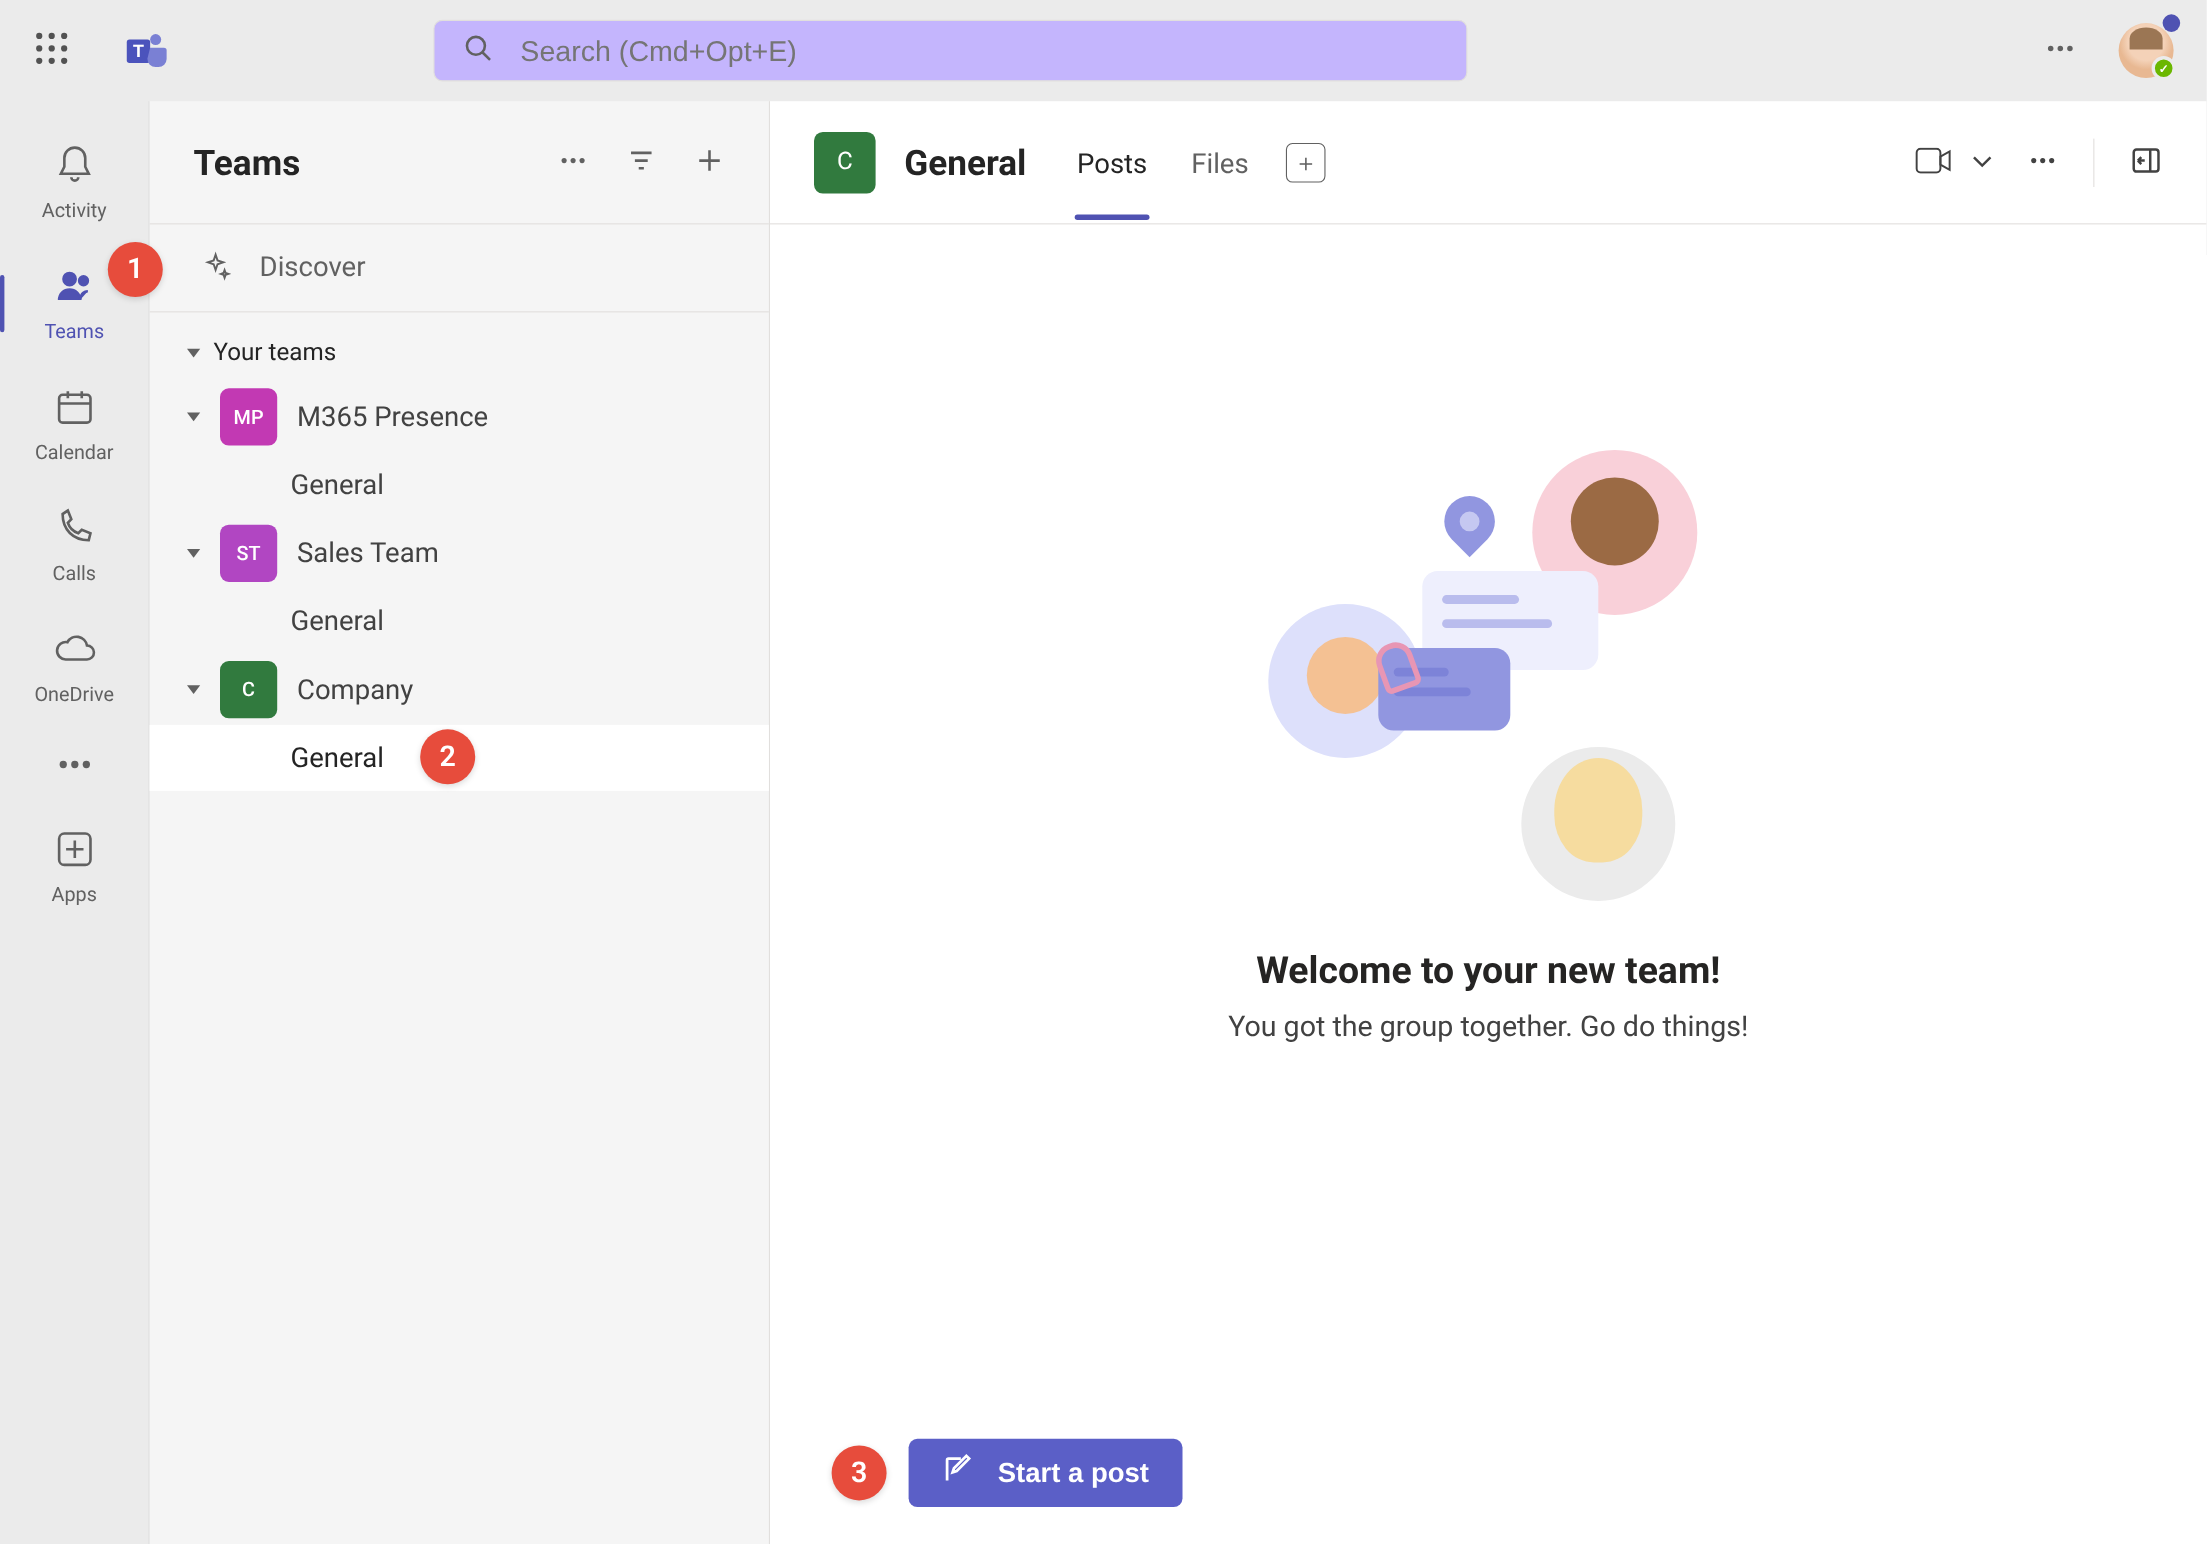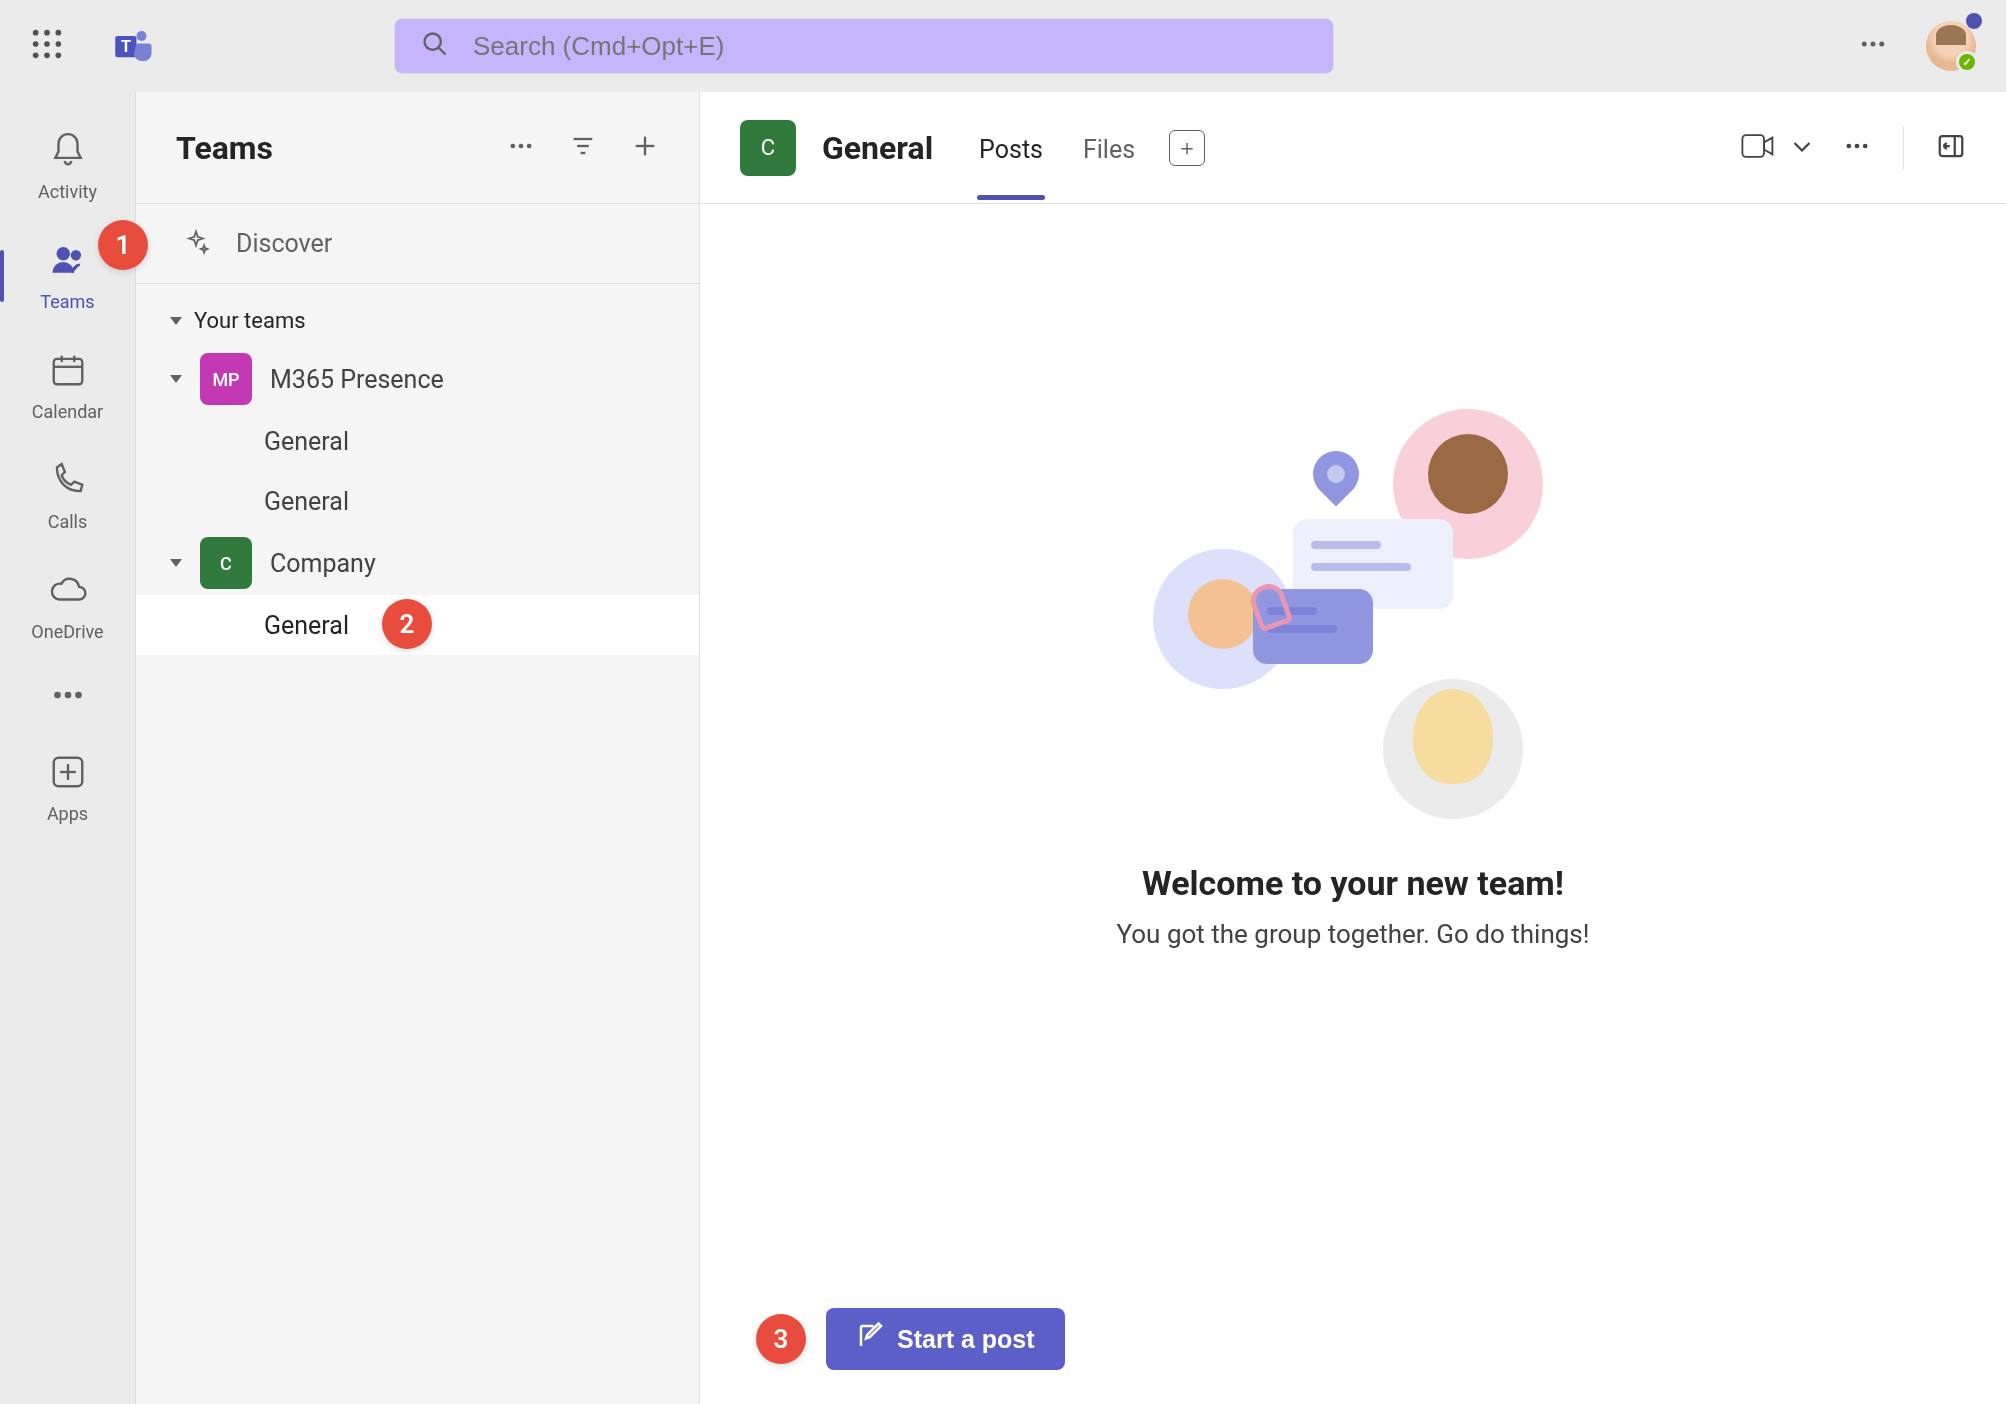--- a/index.html
+++ b/index.html
@@ -139,21 +139,21 @@
   .ch-divider{width:1px;height:44px;background:#e1dfdd;margin:0 8px;}
 
   .welcome-area{flex:1;display:flex;flex-direction:column;align-items:center;justify-content:center;padding-bottom:120px;}
   .illus{width:400px;height:410px;position:relative;}
   .welcome-title{font-size:34px;font-weight:700;margin-top:44px;color:#252423;}
   .welcome-sub{font-size:26px;color:#424242;margin-top:16px;}
 
   .post-bar{height:130px;display:flex;align-items:center;padding-left:56px;gap:20px;}
   .start-post-btn{
     background:#5b5fc7;color:#fff;border:none;border-radius:8px;
-    height:62px;padding:0 30px;display:flex;align-items:center;gap:11px;
+    height:62px;padding:0 30px;display:flex;align-items:center;gap:21px;
     font-size:25px;font-weight:600;cursor:pointer;
   }
   .start-post-btn svg{width:30px;height:30px;stroke:#fff;fill:none;stroke-width:2;}
 
   
   .person{position:absolute;border-radius:50%;}
   .p1{width:140px;height:140px;background:#dde0fb;left:0;top:140px;}
   .p2{width:150px;height:150px;background:#f9d0d9;right:10px;top:0;}
   .p3{width:140px;height:140px;background:#ebebeb;right:30px;bottom:0;}
   .p1::after,.p2::after,.p3::after{content:"";position:absolute;border-radius:50%;}
@@ -312,20 +312,25 @@
         <span>Your teams</span>
       </div>
 
       <div class="team-row">
         <span class="team-caret"></span>
         <div class="team-avatar" style="background:#c239b3;">MP</div>
         <span class="team-name">M365 Presence</span>
       </div>
       <div class="channel-row">General</div>
 
+      <div class="team-row">
+        <span class="team-caret"></span>
+        <div class="team-avatar" style="background:#b146c2;">ST</div>
+        <span class="team-name">Sales Team</span>
+      </div>
       <div class="channel-row">General</div>
 
       <div class="team-row">
         <span class="team-caret"></span>
         <div class="team-avatar" style="background:#317a3e;">C</div>
         <span class="team-name">Company</span>
       </div>
       <div class="channel-row selected" style="position:relative;">
         <span>General</span>
         <div class="annotation-badge" style="left:246px;top:4px;">2</div>

